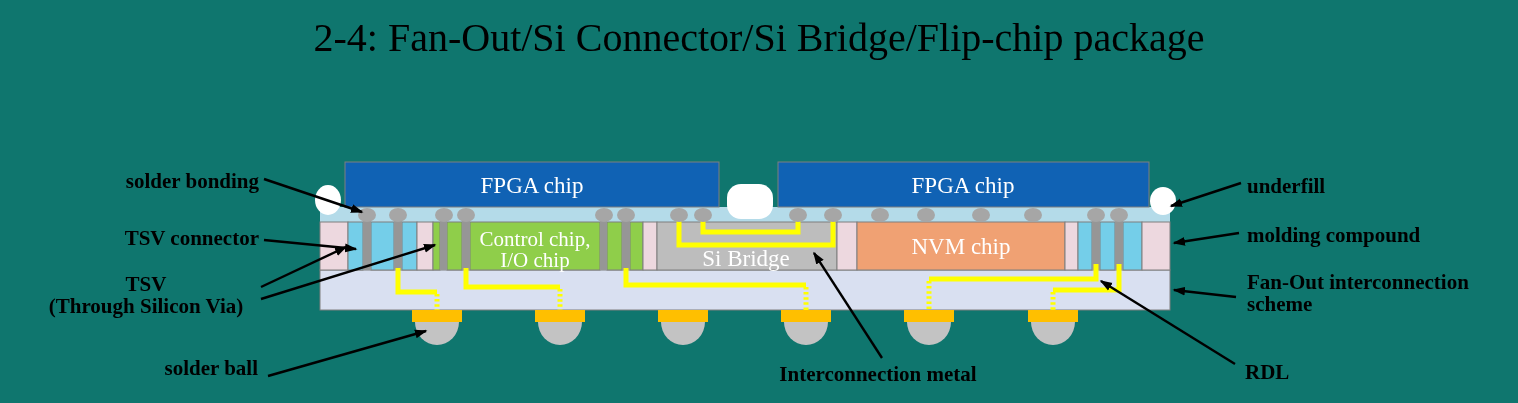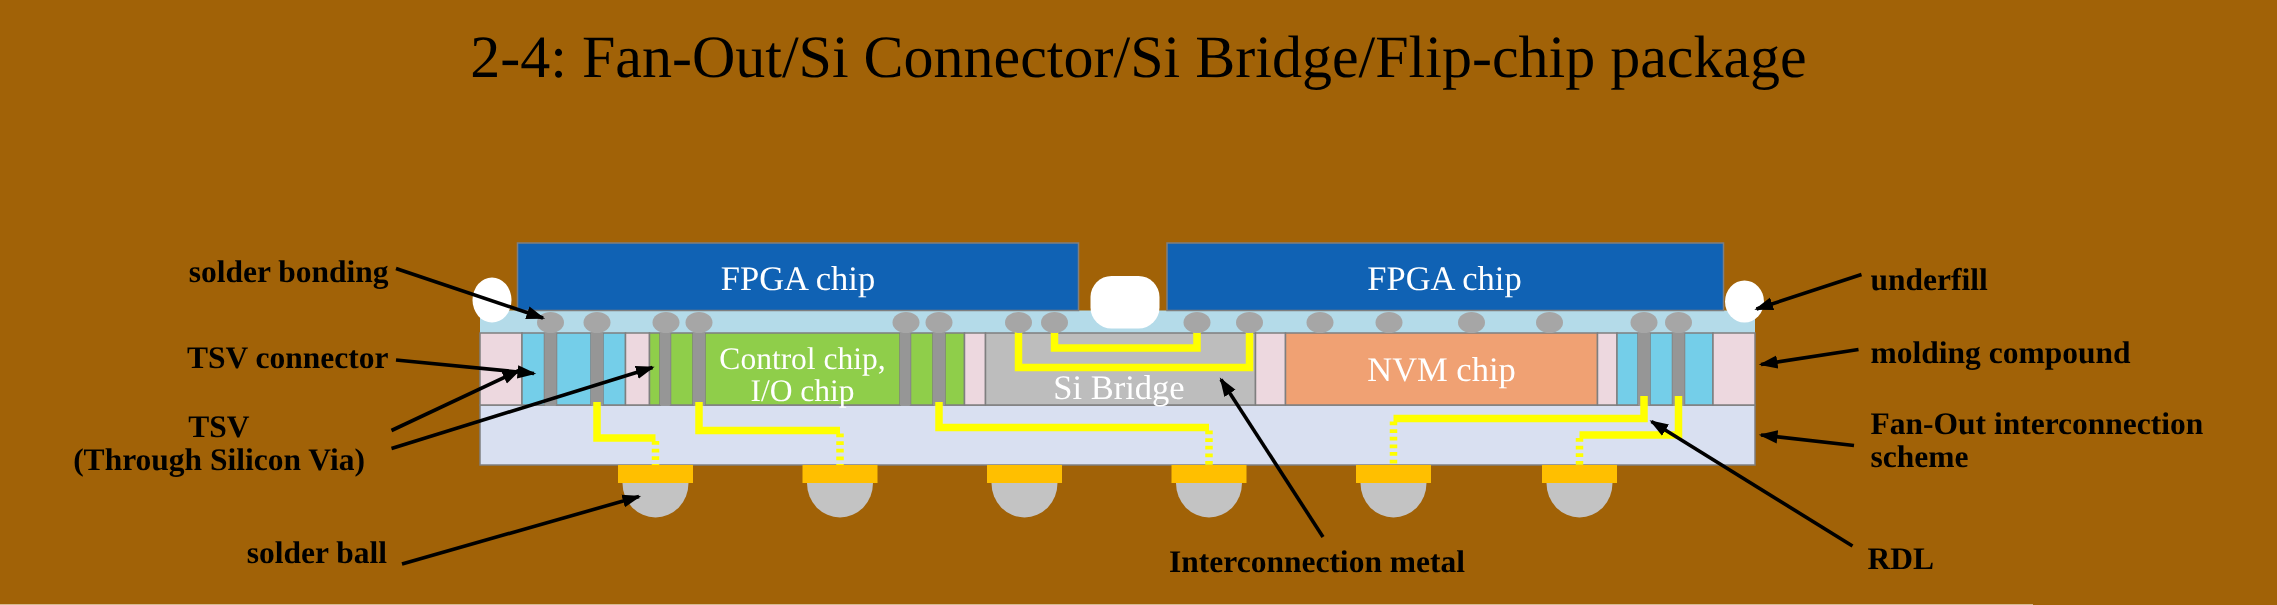--- a/index.html
+++ b/index.html
@@ -1,16 +1,16 @@
 <!DOCTYPE html>
 <html><head>
 <meta charset="utf-8">
 <style>
   html,body { margin:0; padding:0; background:#ffffff; }
-  #stage { position:relative; width:1518px; height:403px; background:#a16207; overflow:hidden;
+  #stage { position:relative; width:1518px; height:403px; background:#0f766e; overflow:hidden;
            font-family:"Liberation Serif", serif; }
   #title { position:absolute; top:14px; left:0; width:1518px; text-align:center;
            font-size:40px; color:#000000; letter-spacing:0px; }
   svg { position:absolute; top:0; left:0; }
   .st   { stroke:#7f7f7f; stroke-width:1; }
   .nost { stroke:none; }
   .ct   { fill:#ffffff; font-family:"Liberation Serif", serif; font-size:23px; }
   .ct2  { fill:#ffffff; font-family:"Liberation Serif", serif; font-size:21px; }
   .lbl  { fill:#000000; font-family:"Liberation Serif", serif; font-size:21px; font-weight:bold; }
   .aline{ stroke:#000000; stroke-width:2.4; }

